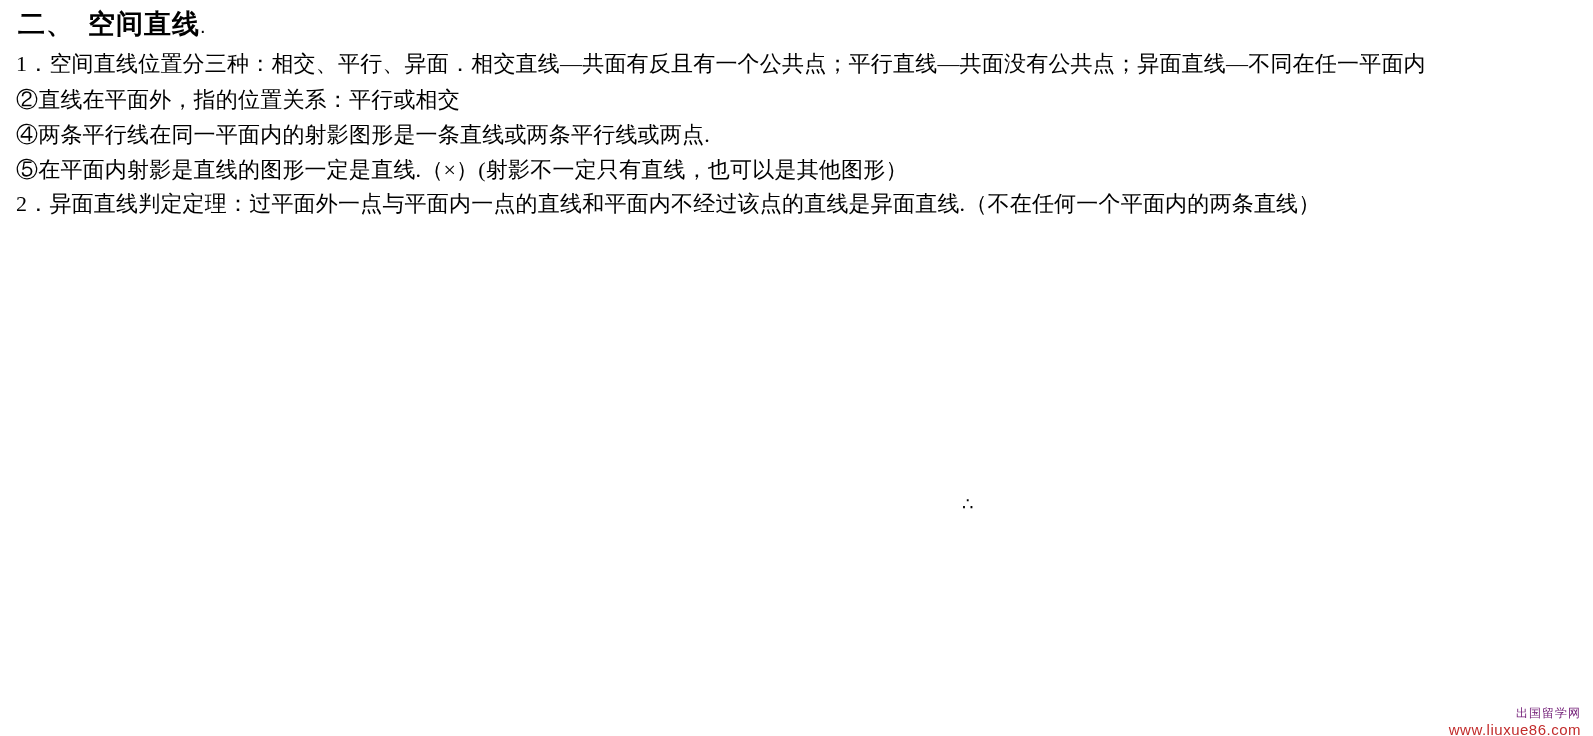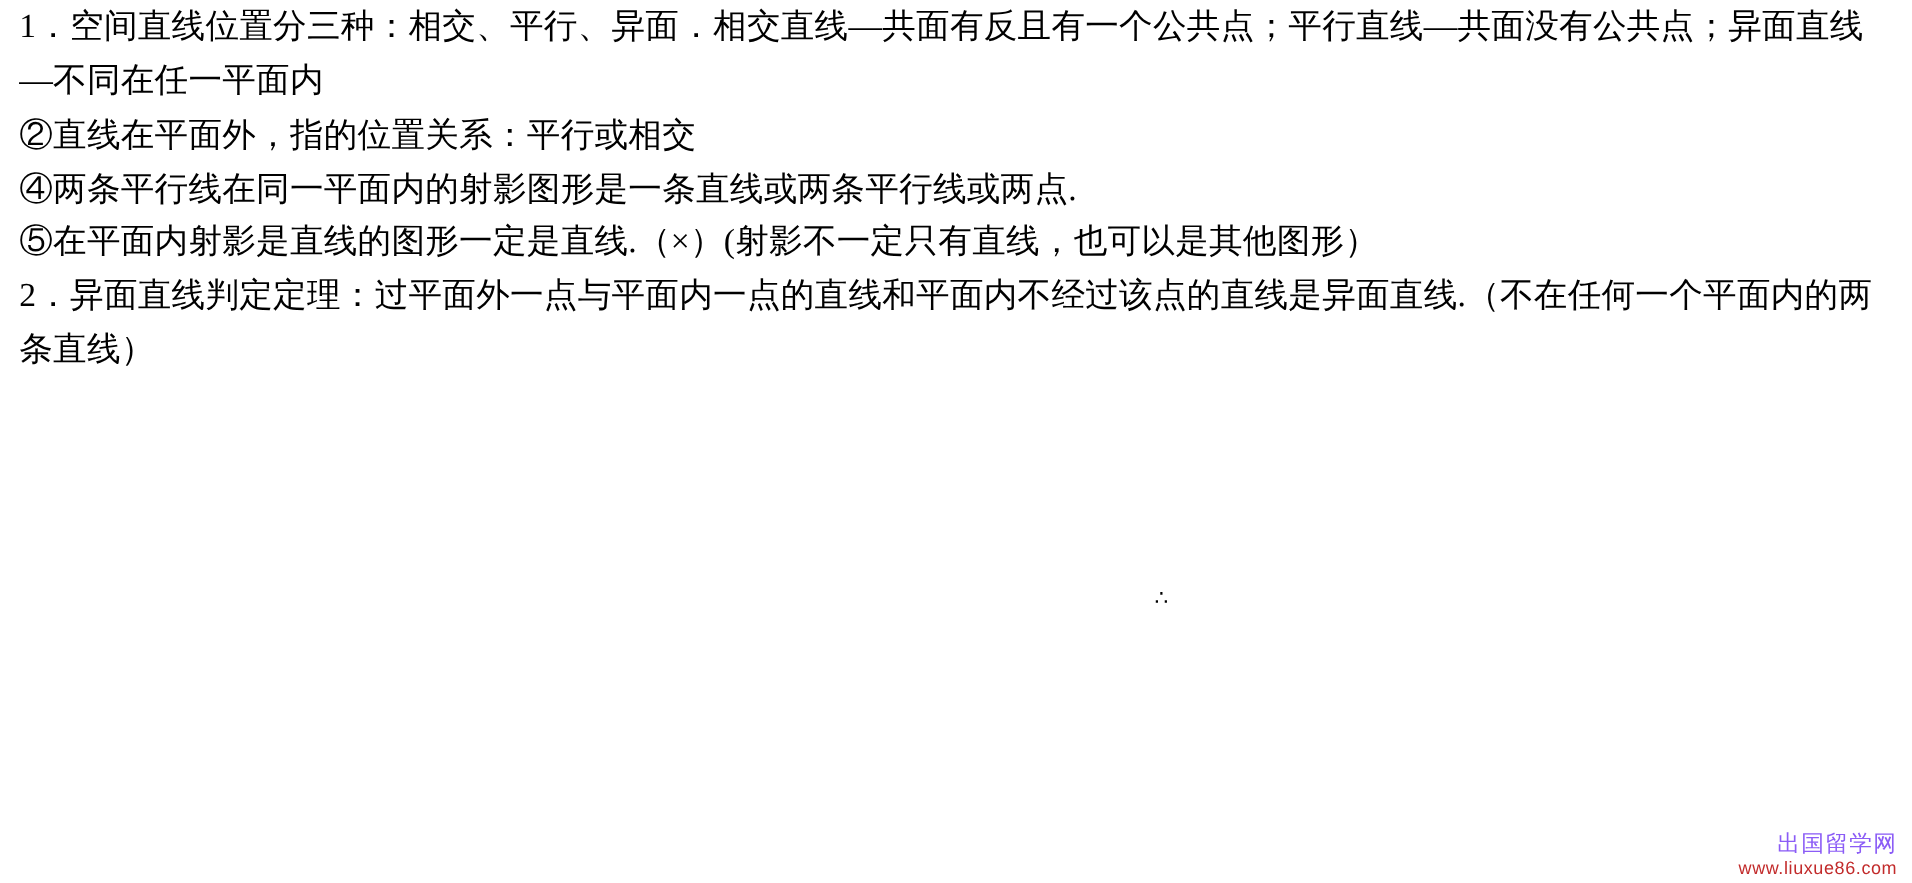--- a/index.html
+++ b/index.html
@@ -30,21 +30,21 @@
     letter-spacing: 1px;
   }
   .heading .num {
     margin-right: 14px;
   }
   .heading .dot {
     font-weight: normal;
     font-size: 20px;
   }
   .para {
-    font-size: 28px;
+    font-size: 22px;
     line-height: 1.62;
     margin: 0 14px 0 16px;
     text-align: left;
     letter-spacing: 0.2px;
   }
   .para.tight {
     line-height: 1.52;
   }
   .ul { text-underline-offset: 3px; }
   .it {
@@ -54,22 +54,22 @@
   }
   .watermark {
     position: absolute;
     right: 12px;
     bottom: 4px;
     text-align: right;
     font-family: "Liberation Sans", "DejaVu Sans", sans-serif;
     line-height: 1.15;
   }
   .watermark .wm-main {
-    font-size: 19px;
-    color: #8b5cf6;
+    font-size: 12px;
+    color: #701a75;
     letter-spacing: 1px;
   }
   .watermark .wm-sub {
     font-size: 15px;
     color: #c22b2b;
     letter-spacing: 0.5px;
   }
   .dots {
     position: absolute;
     left: 962px;
@@ -77,20 +77,23 @@
     font-size: 18px;
     letter-spacing: 4px;
     color: #000;
   }
 </style>
 </head>
 <body>
 
 <div class="page">
 
+  <div class="heading">
+    <span class="num">二、</span><span>空间直线</span><span class="dot">.</span>
+  </div>
 
   <p class="para">1．空间直线位置分三种：相交、平行、异面．相交直线—共面有反且有一个公共点；平行直线—共面没有公共点；异面直线—不同在任一平面内</p>
 
 
   <p class="para">②直线在平面外，指的位置关系：平行或相交</p>
 
 
   <p class="para">
     <span>④两条平行线在同一平面内的射影图形是</span><span class="ul">一条直线或两条平行线或两点</span><span>.</span>
   </p>

